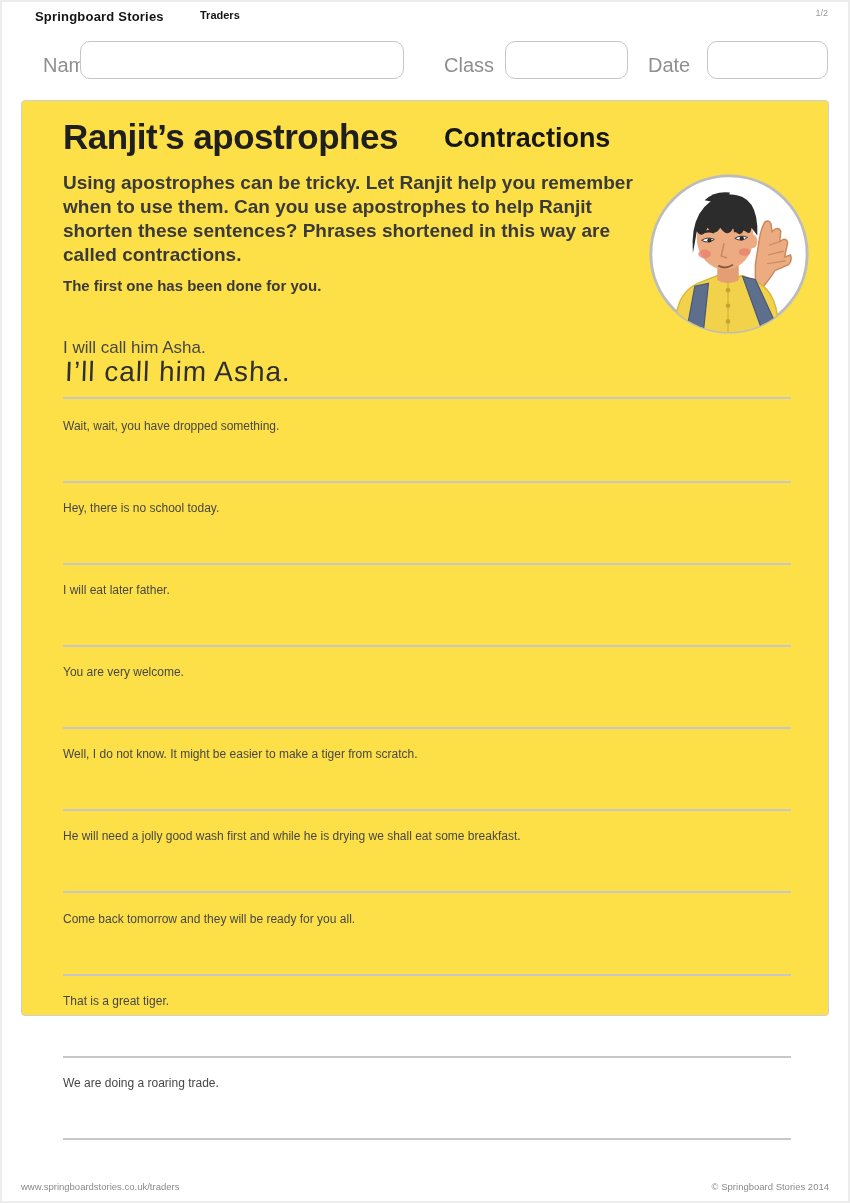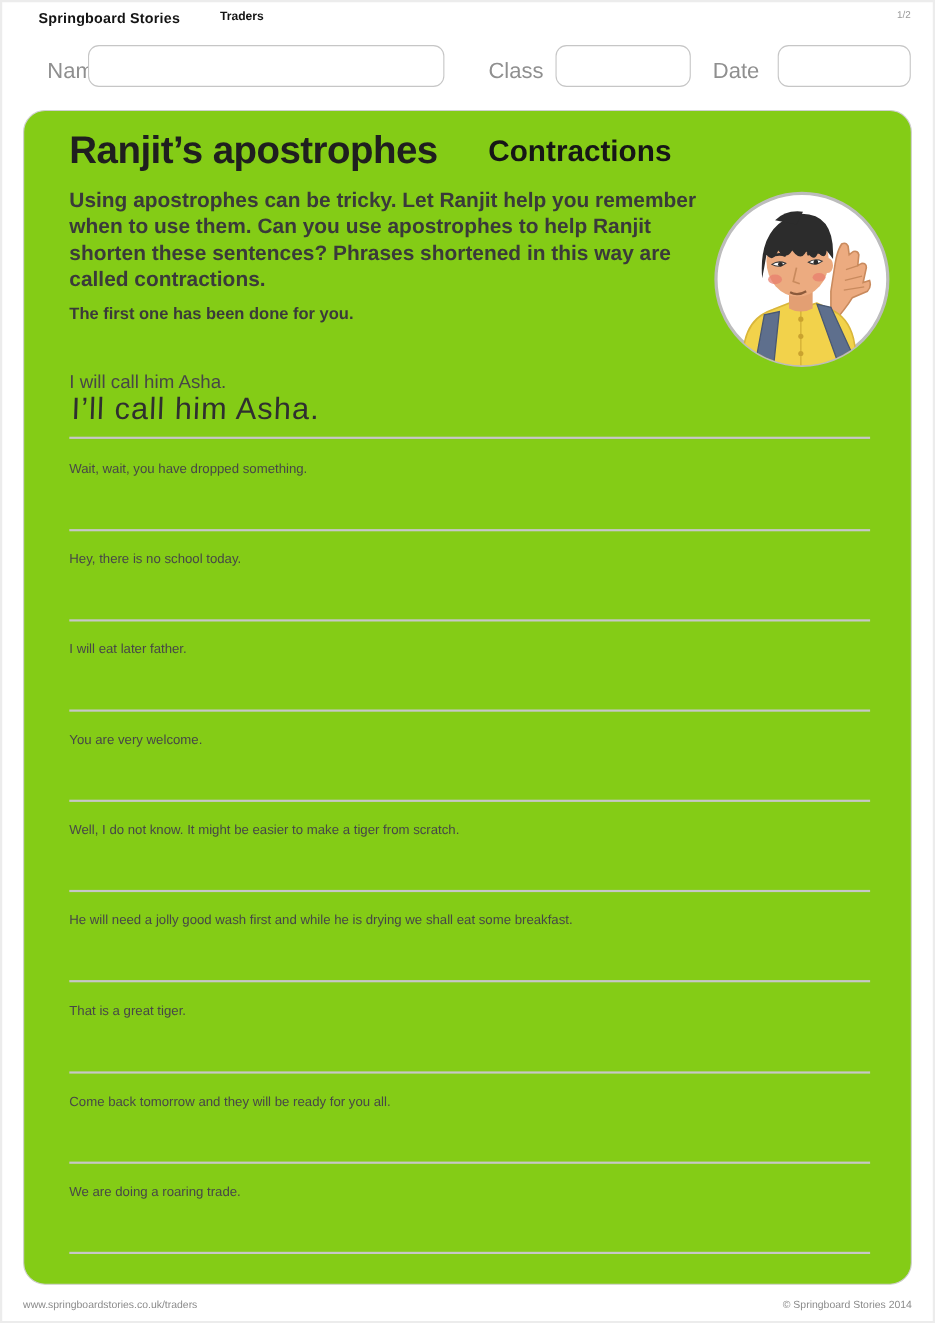--- a/index.html
+++ b/index.html
@@ -25,22 +25,22 @@
   .field-box {
     position:absolute; top:41px; height:38px;
     border:1.5px solid #c6c6c6; border-radius:10px; background:#fff;
   }
   .box-name  { left:80px;  width:324px; }
   .box-class { left:505px; width:123px; }
   .box-date  { left:707px; width:121px; }
 
   
   .card {
-    position:absolute; left:21px; top:100px; width:808px; height:1068px;
-    background:#84cc16; border:1.5px solid #cfcfcf; border-radius:20px;
+    position:absolute; left:21px; top:100px; width:808px; height:916px;
+    background:#fde047; border:1.5px solid #cfcfcf; border-radius:4px;
   }
   .title-row { position:absolute; left:41px; top:16px; white-space:nowrap; }
   .title     { display:inline-block; font-size:35px; font-weight:600; color:#1f1f1f; letter-spacing:-.5px; }
   .subtitle  { display:inline-block; font-size:27px; font-weight:bold; color:#161616; margin-left:46px; vertical-align:2px; }
 
   .intro  { position:absolute; left:41px; top:70px;  width:592px; font-size:19px; font-weight:600; color:#3a3a3a; line-height:24px; }
   .intro2 { position:absolute; left:41px; top:176px; width:592px; font-size:15px; font-weight:700; color:#3a3a3a; }
 
   .portrait { position:absolute; left:624px; top:70px; width:166px; height:166px; }
 
@@ -172,26 +172,26 @@
     <p class="q-text">Well, I do not know. It might be easier to make a tiger from scratch.</p>
     <div class="q-line"></div>
   </div>
 
   <div class="q-block">
     <p class="q-text">He will need a jolly good wash first and while he is drying we shall eat some breakfast.</p>
     <div class="q-line"></div>
   </div>
 
   <div class="q-block">
+    <p class="q-text">Come back tomorrow and they will be ready for you all.</p>
+    <div class="q-line"></div>
+  </div>
+
+  <div class="q-block">
     <p class="q-text">That is a great tiger.</p>
-    <div class="q-line"></div>
-  </div>
-
-  <div class="q-block">
-    <p class="q-text">Come back tomorrow and they will be ready for you all.</p>
     <div class="q-line"></div>
   </div>
 
   <div class="q-block">
     <p class="q-text">We are doing a roaring trade.</p>
     <div class="q-line"></div>
   </div>
 </div>
 </div>
 

